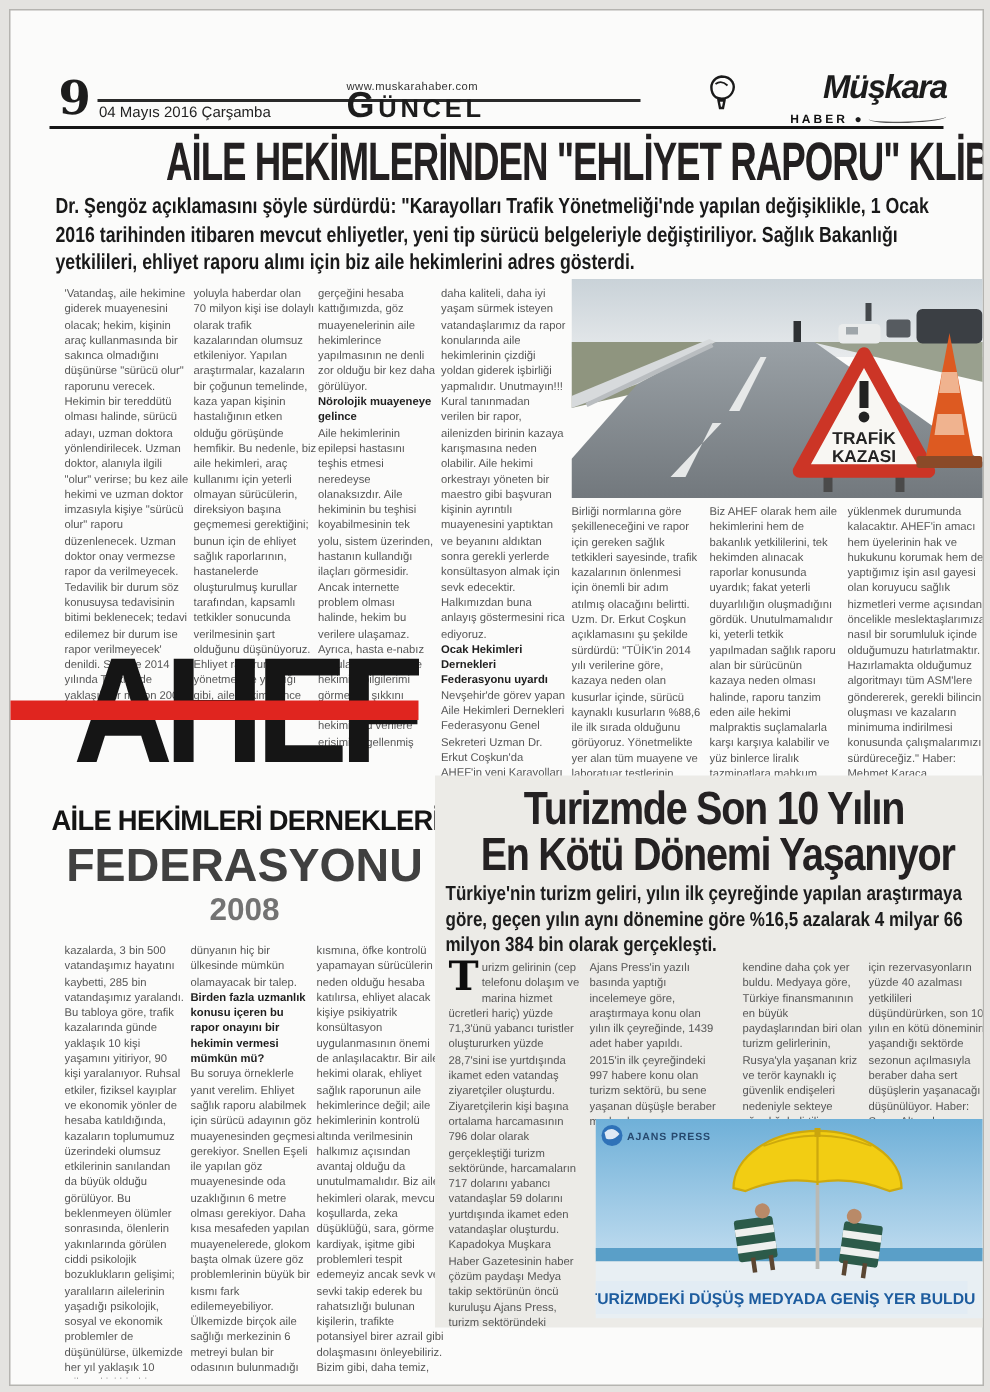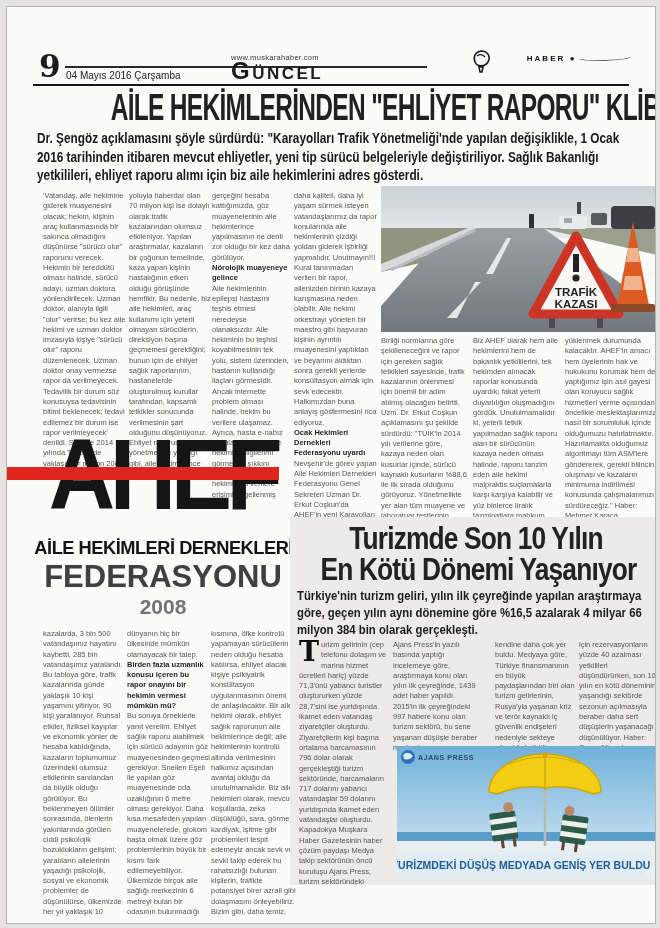--- a/index.html
+++ b/index.html
@@ -79,20 +79,21 @@
     <div id="mast-web">www.muskarahaber.com</div>
     <div id="mast-section">GÜNCEL</div>
   </div>
   <div id="brand">
     <span style="position:absolute;left:-22px;top:2px;">
       <svg width="24" height="26" viewBox="0 0 24 26">
           <path d="M12 2 C19 2 22 8 19 13 C16 18 8 18 6 13 C4 8 6 3 12 2 Z M10 18 L14 18 L13 23 L11 23 Z" fill="none" stroke="#1a1a1a" stroke-width="1.6"></path>
           <path d="M8 7 Q12 4 16 8" fill="none" stroke="#1a1a1a" stroke-width="1.2"></path>
         </svg>
     </span>
+    <div id="brand-name">Müşkara</div>
     <div>
       <span id="brand-sub">HABER</span>
       <span style="font-size:8px;">●</span>
       <span class="squiggle"></span>
     </div>
   </div>
   <div id="mast-rule"></div>
 
   <div id="headline1">AİLE HEKİMLERİNDEN "EHLİYET RAPORU" KLİBİ</div>
   <div id="standfirst1">Dr. Şengöz açıklamasını şöyle sürdürdü: "Karayolları Trafik Yönetmeliği'nde yapılan değişiklikle, 1 Ocak 2016 tarihinden itibaren mevcut ehliyetler, yeni tip sürücü belgeleriyle değiştiriliyor. Sağlık Bakanlığı yetkilileri, ehliyet raporu alımı için biz aile hekimlerini adres gösterdi.</div>

